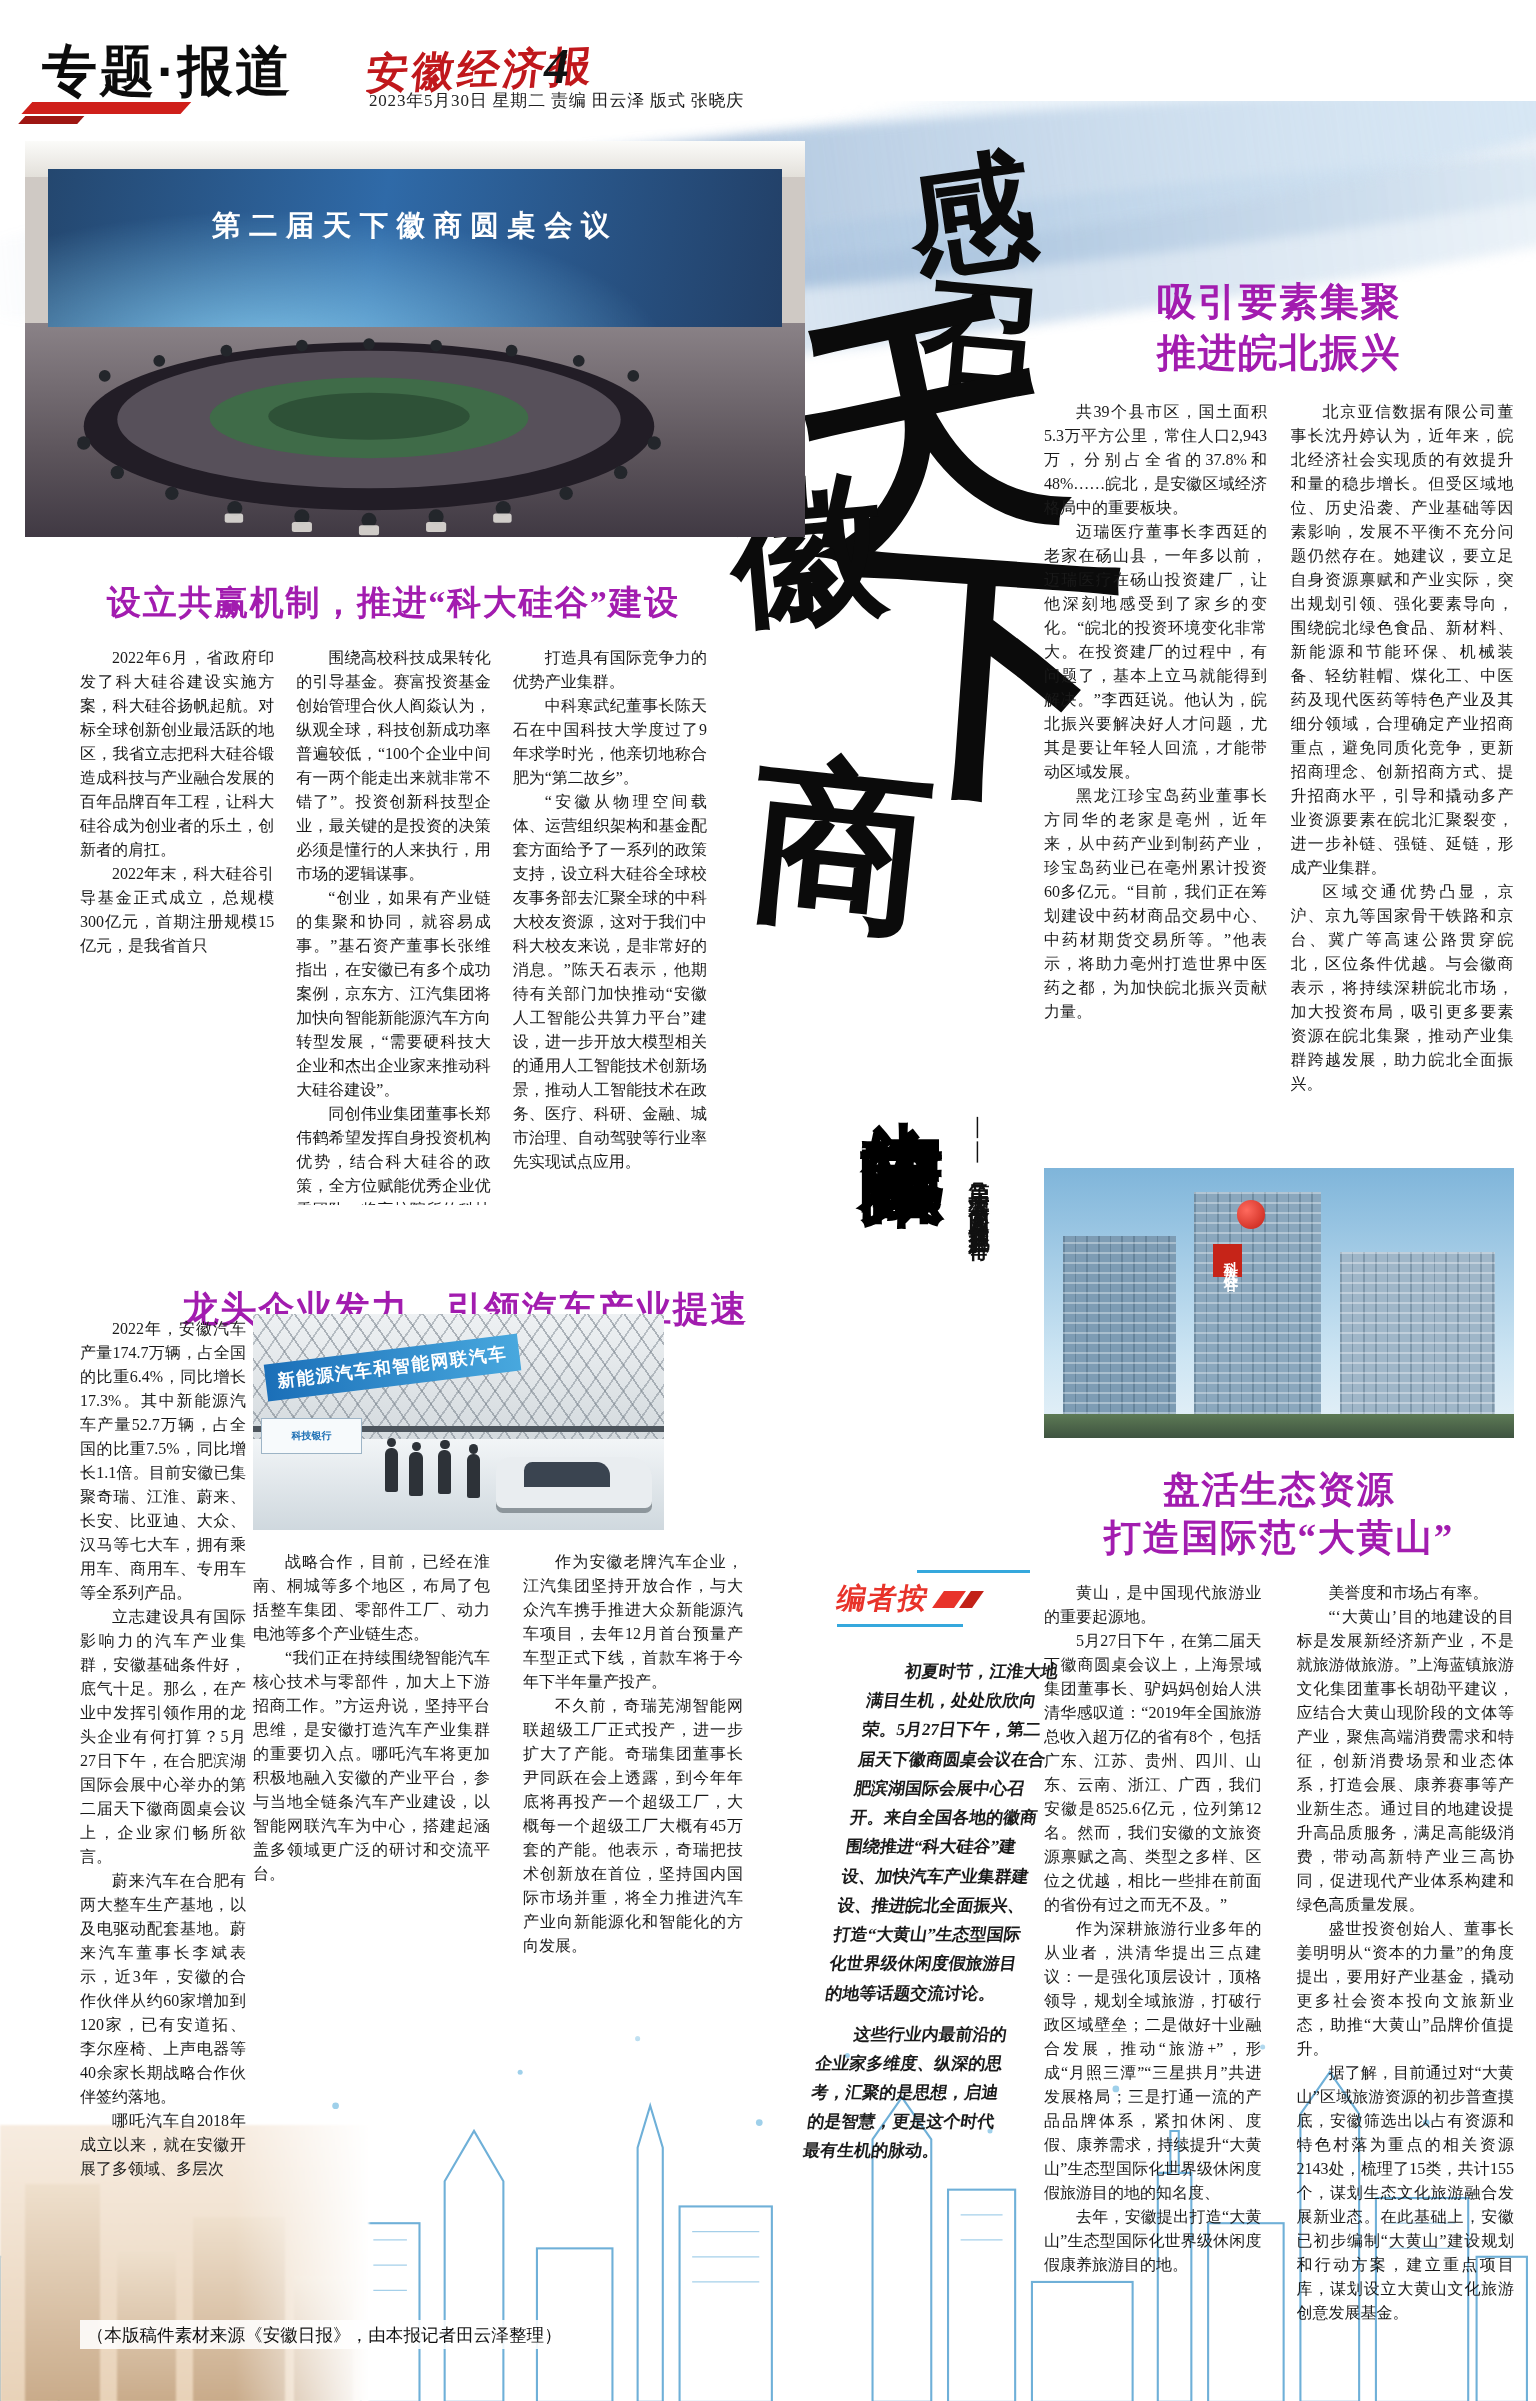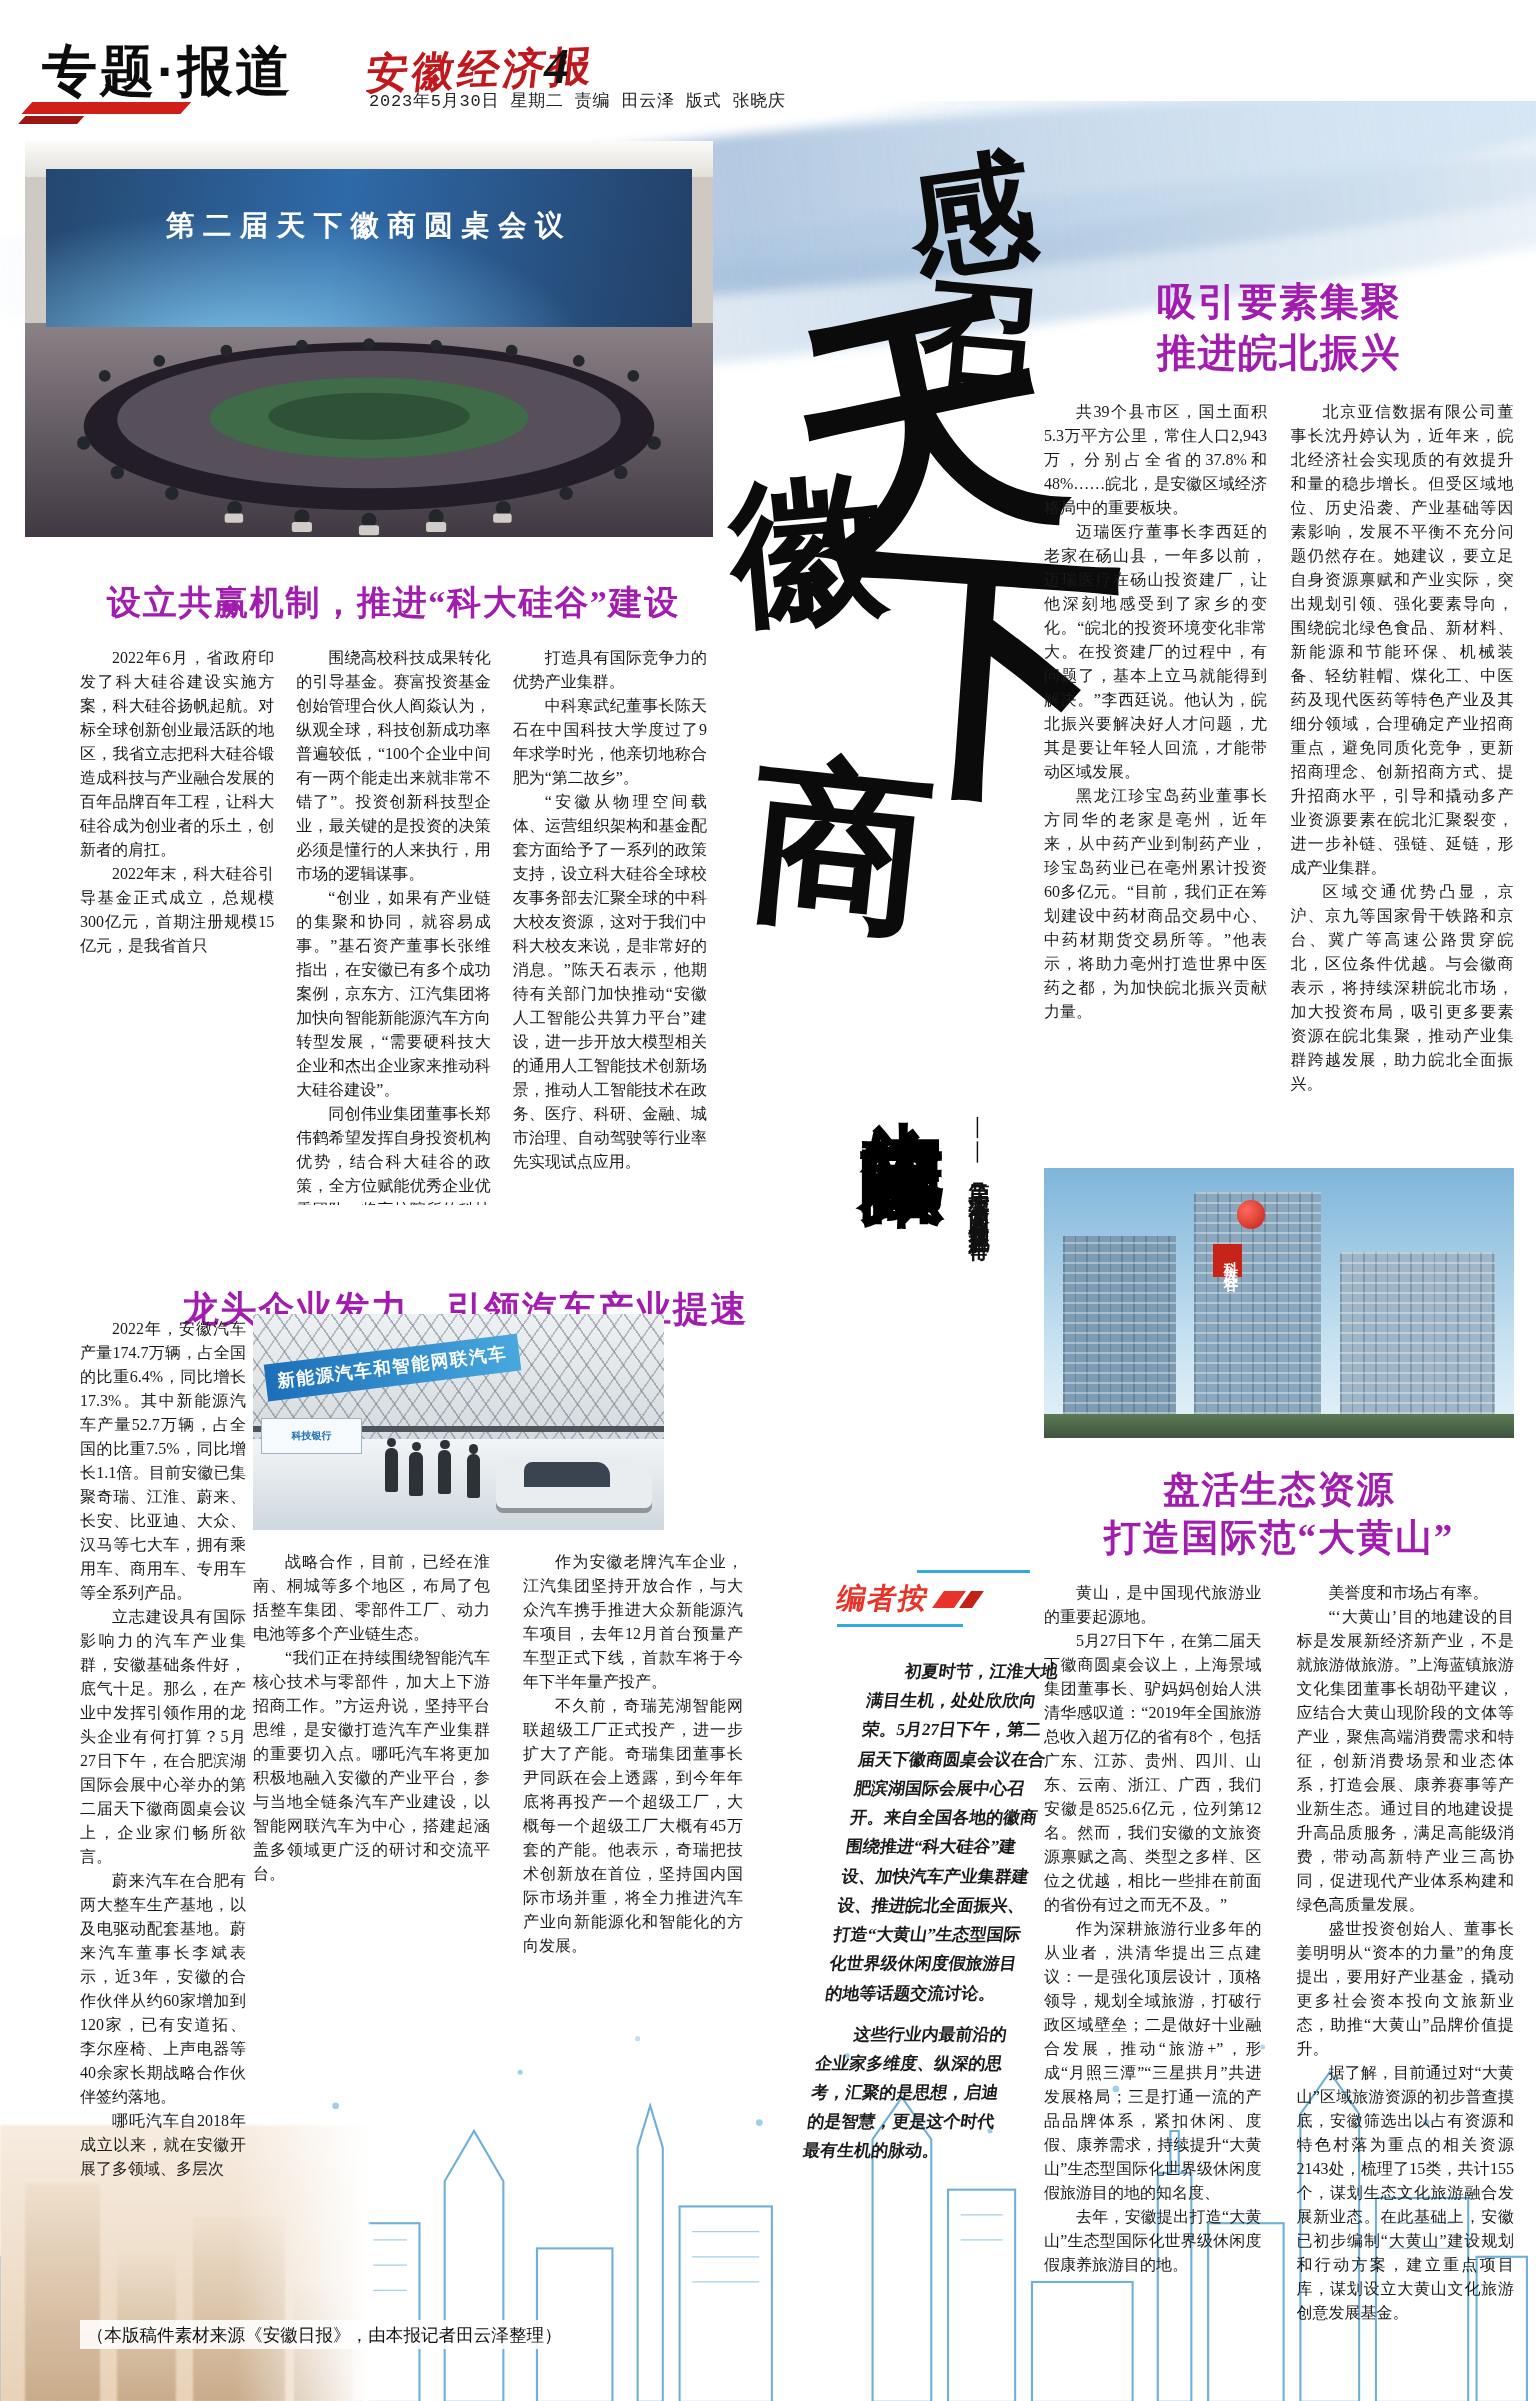--- a/index.html
+++ b/index.html
@@ -8,34 +8,34 @@
   .abs{position:absolute;}
 
   
   .kicker{left:42px;top:35px;font-family:"Liberation Sans","DejaVu Sans",sans-serif;
           font-weight:900;font-size:55px;letter-spacing:2.5px;color:#0c0c0c;z-index:5;}
   .red-swoosh1{left:27px;top:102px;width:159px;height:11.7px;background:#cf1f1a;transform:skewX(-42deg);z-index:4;}
   .red-swoosh2{left:22px;top:116px;width:59px;height:7.5px;background:#9e1612;transform:skewX(-42deg);z-index:4;}
   .masthead{left:367px;top:42px;font-size:42px;font-weight:900;color:#c0181c;
             transform:skewX(-8deg) rotate(-2deg);letter-spacing:3.4px;z-index:5;}
   .pagenum{left:544px;top:37px;font-size:50px;font-weight:900;font-style:italic;color:#111;z-index:5;}
-  .dateline{left:369px;top:89px;font-size:17px;color:#222;letter-spacing:0.8px;z-index:5;font-family:Liberation Mono, monospace;}
+  .dateline{left:369px;top:89px;font-size:17px;color:#222;letter-spacing:0.8px;z-index:5;}
 
   
   .waves{left:0;top:101px;width:1537px;height:310px;overflow:hidden;z-index:0;}
   .wave{position:absolute;border-radius:50%;filter:blur(5.9px);}
   .w1{left:-126px;top:25px;width:1929px;height:159px;transform:rotate(-5deg);
       background:linear-gradient(90deg,rgba(150,180,210,0) 5%,rgba(110,150,195,.55) 45%,rgba(190,215,235,.25) 90%);}
   .w2{left:-84px;top:117px;width:1929px;height:126px;transform:rotate(-7deg);
       background:linear-gradient(90deg,rgba(180,205,230,0) 10%,rgba(160,190,220,.5) 55%,rgba(220,235,245,.3) 95%);}
   .w3{left:503px;top:-34px;width:1258px;height:151px;transform:rotate(-9deg);
       background:linear-gradient(90deg,rgba(210,228,242,0),rgba(205,225,242,.8));}
 
   
-  .conf{left:25px;top:141px;width:688px;height:396px;overflow:hidden;z-index:2;background:#cfc9c4;}
+  .conf{left:25px;top:141px;width:780px;height:396px;overflow:hidden;z-index:2;background:#cfc9c4;}
   .conf .ceiling{position:absolute;left:0;top:0;width:100%;height:9%;background:linear-gradient(#fbfbf9,#e3e0da);}
   .conf .screen{position:absolute;left:3%;top:7%;width:94%;height:40%;
       background:radial-gradient(ellipse at 30% 120%,#7fc3e8 0%,rgba(127,195,232,0) 55%),
                  linear-gradient(100deg,#24476f,#2f6aa8 45%,#223f66);}
   .conf .screen-title{position:absolute;left:0;top:24%;width:100%;text-align:center;color:#fff;
       font-weight:900;font-size:28.5px;letter-spacing:8.4px;font-family:"Liberation Sans","DejaVu Sans",sans-serif;}
   .conf .floor{position:absolute;left:0;top:46%;width:100%;height:54%;
       background:linear-gradient(#8a8287,#5d555c 60%,#403943);}
   .conf svg{position:absolute;left:0;top:0;}
 

